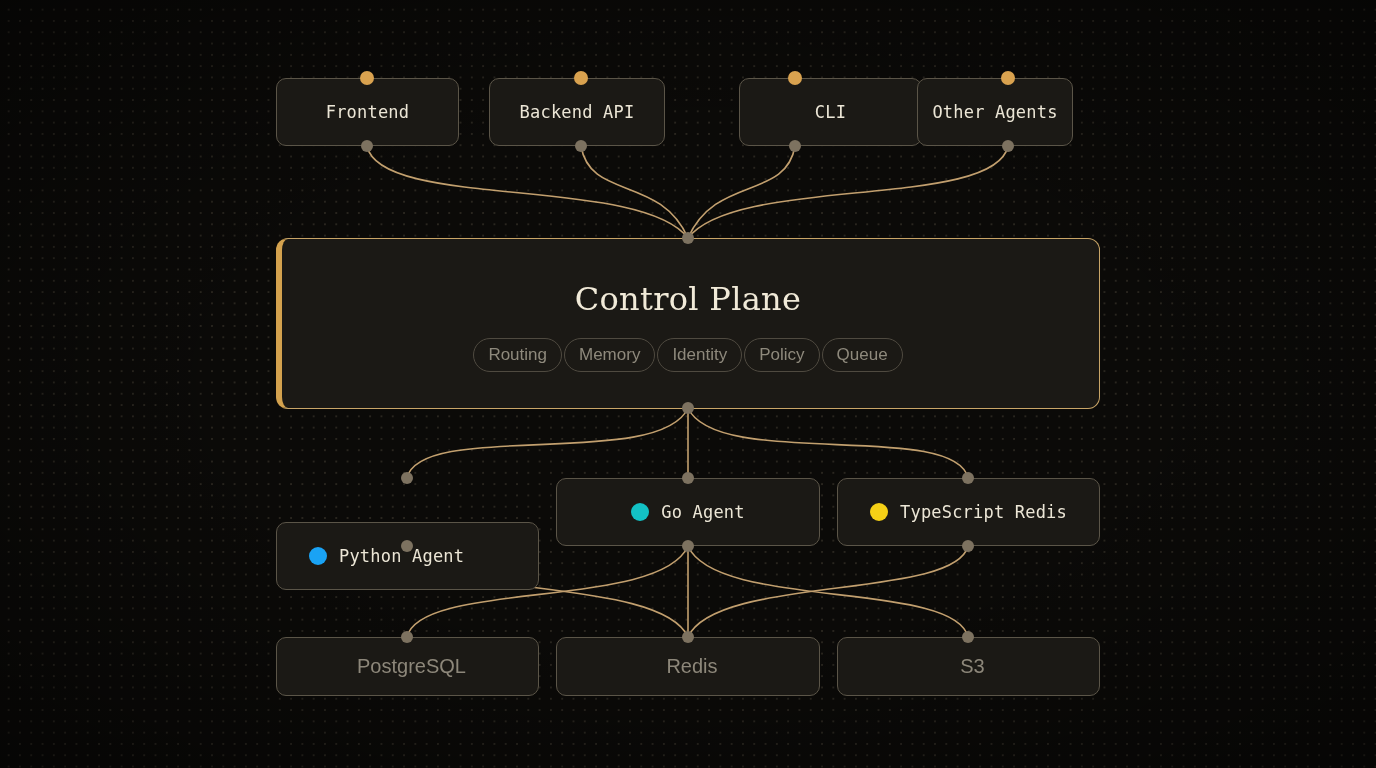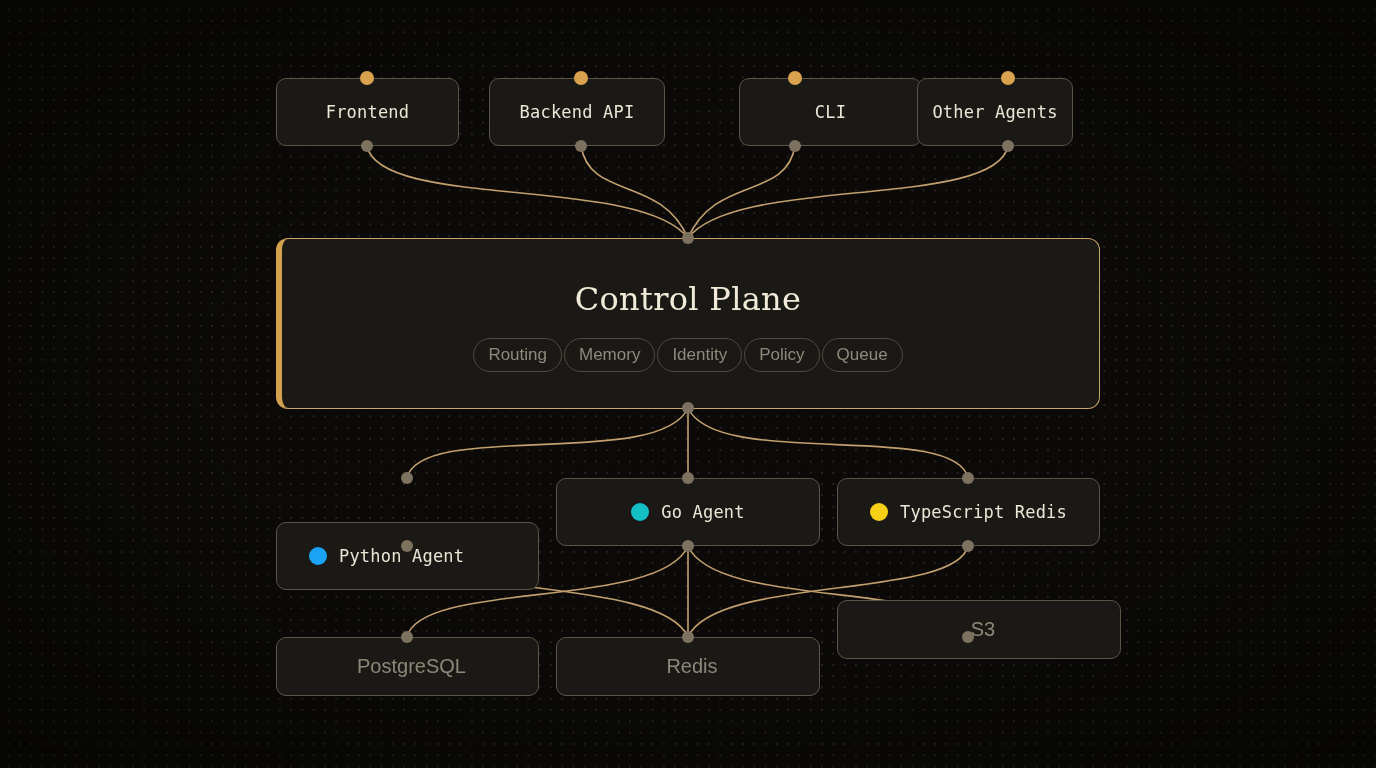--- a/index.html
+++ b/index.html
@@ -169,21 +169,21 @@
   <span class="agent-dot" style="background:#f5d016;"></span>
   <span>TypeScript Redis</span>
 </div>
 
 <div class="node sans store" style="left:276px;top:637px;width:263px;height:59px;">
   <span>PostgreSQL</span>
 </div>
 <div class="node sans store" style="left:556px;top:637px;width:264px;height:59px;">
   <span>Redis</span>
 </div>
-<div class="node sans store" style="left:837px;top:600px;width:284px;height:59px;">
+<div class="node sans store" style="left:837px;top:637px;width:263px;height:59px;">
   <span>S3</span>
 </div>
 
 <span class="port in" style="left:367px;top:78px;"></span>
 <span class="port in" style="left:581px;top:78px;"></span>
 <span class="port in" style="left:795px;top:78px;"></span>
 <span class="port in" style="left:1008px;top:78px;"></span>
 
 <span class="port" style="left:367px;top:146px;"></span>
 <span class="port" style="left:581px;top:146px;"></span>

